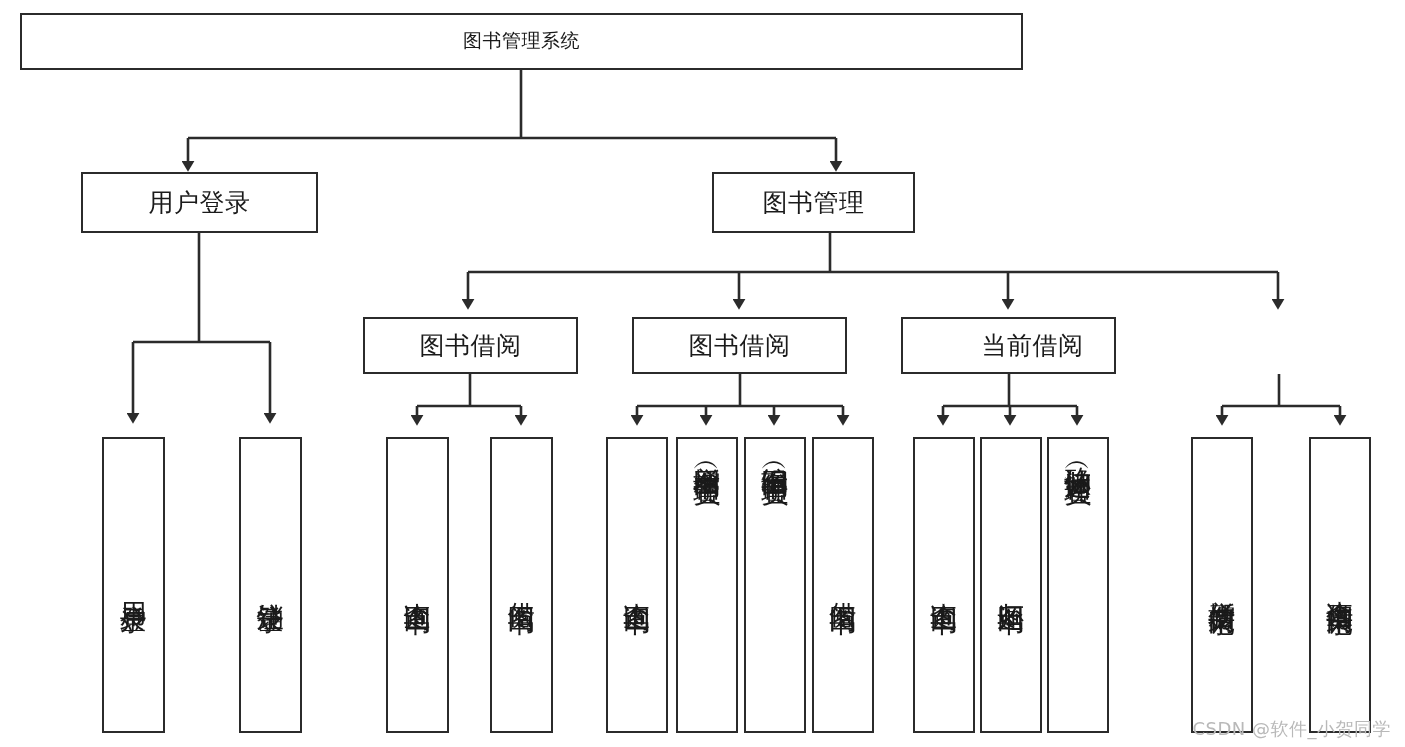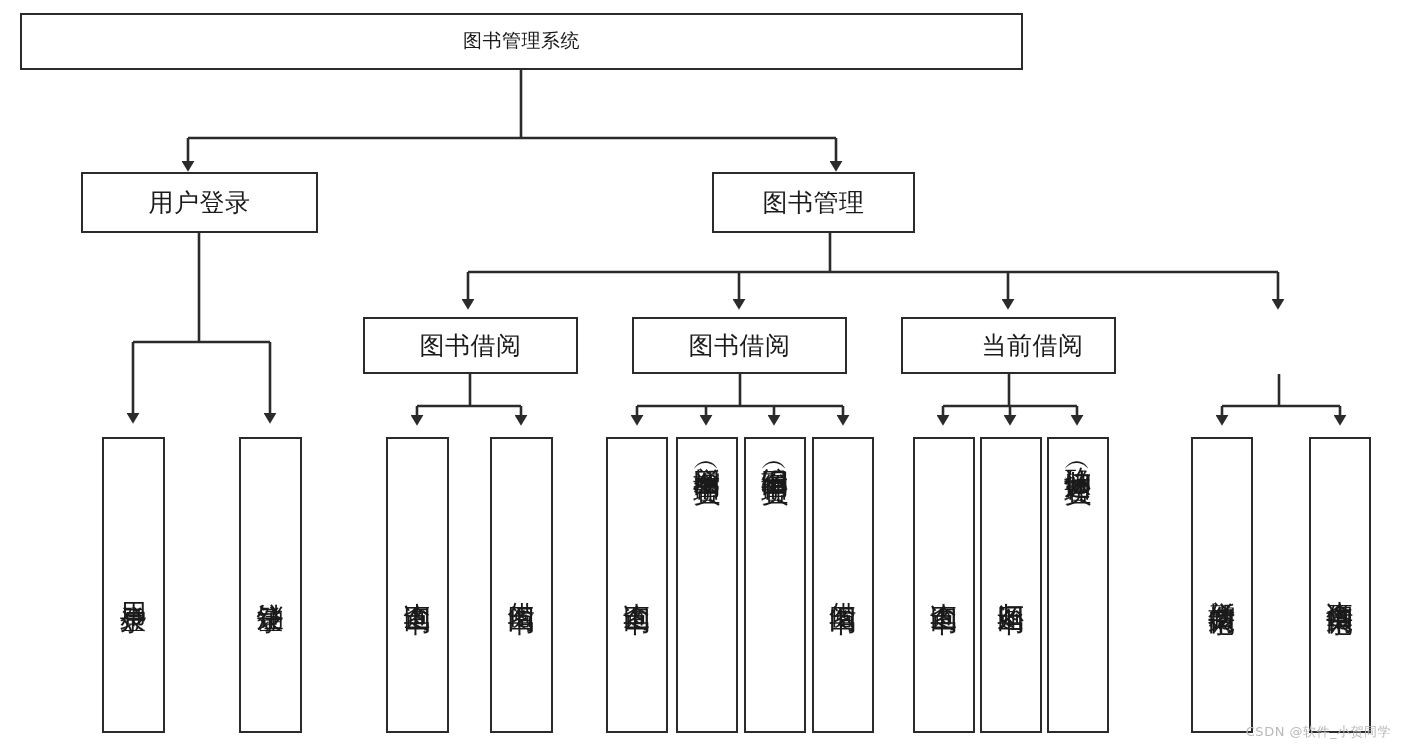--- a/index.html
+++ b/index.html
@@ -73,21 +73,21 @@
     justify-content: center;
   }
   .vert-inner.top {
     align-items: flex-start;
     padding-top: 6px;
   }
   .watermark {
     position: absolute;
     right: 14px;
     bottom: 6px;
-    font-size: 13px;
+    font-size: 18px;
     color: #b9b9b9;
     font-family: "DejaVu Sans", "Liberation Sans", sans-serif;
     letter-spacing: 0.5px;
     white-space: nowrap;
   }
 </style>
 </head>
 <body>
 
 <div id="diagram-root">

